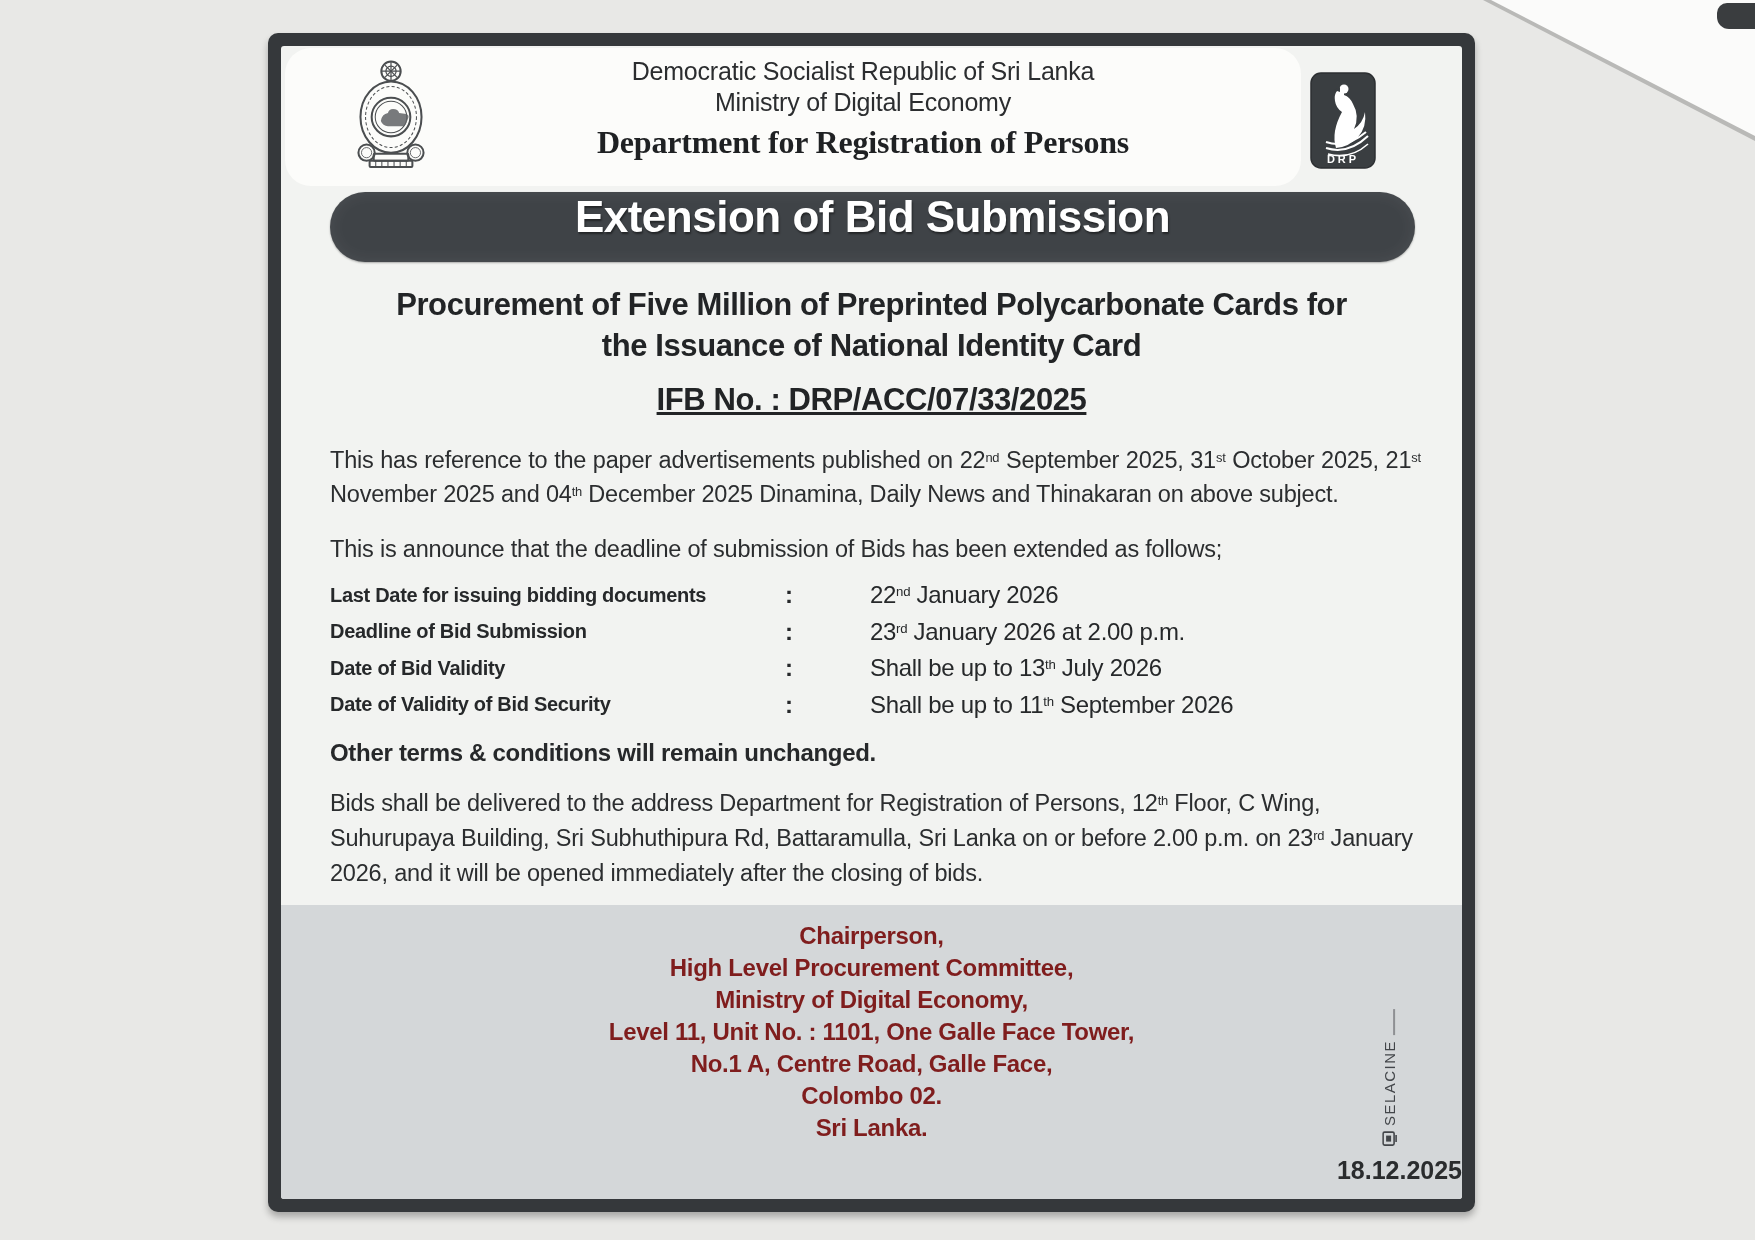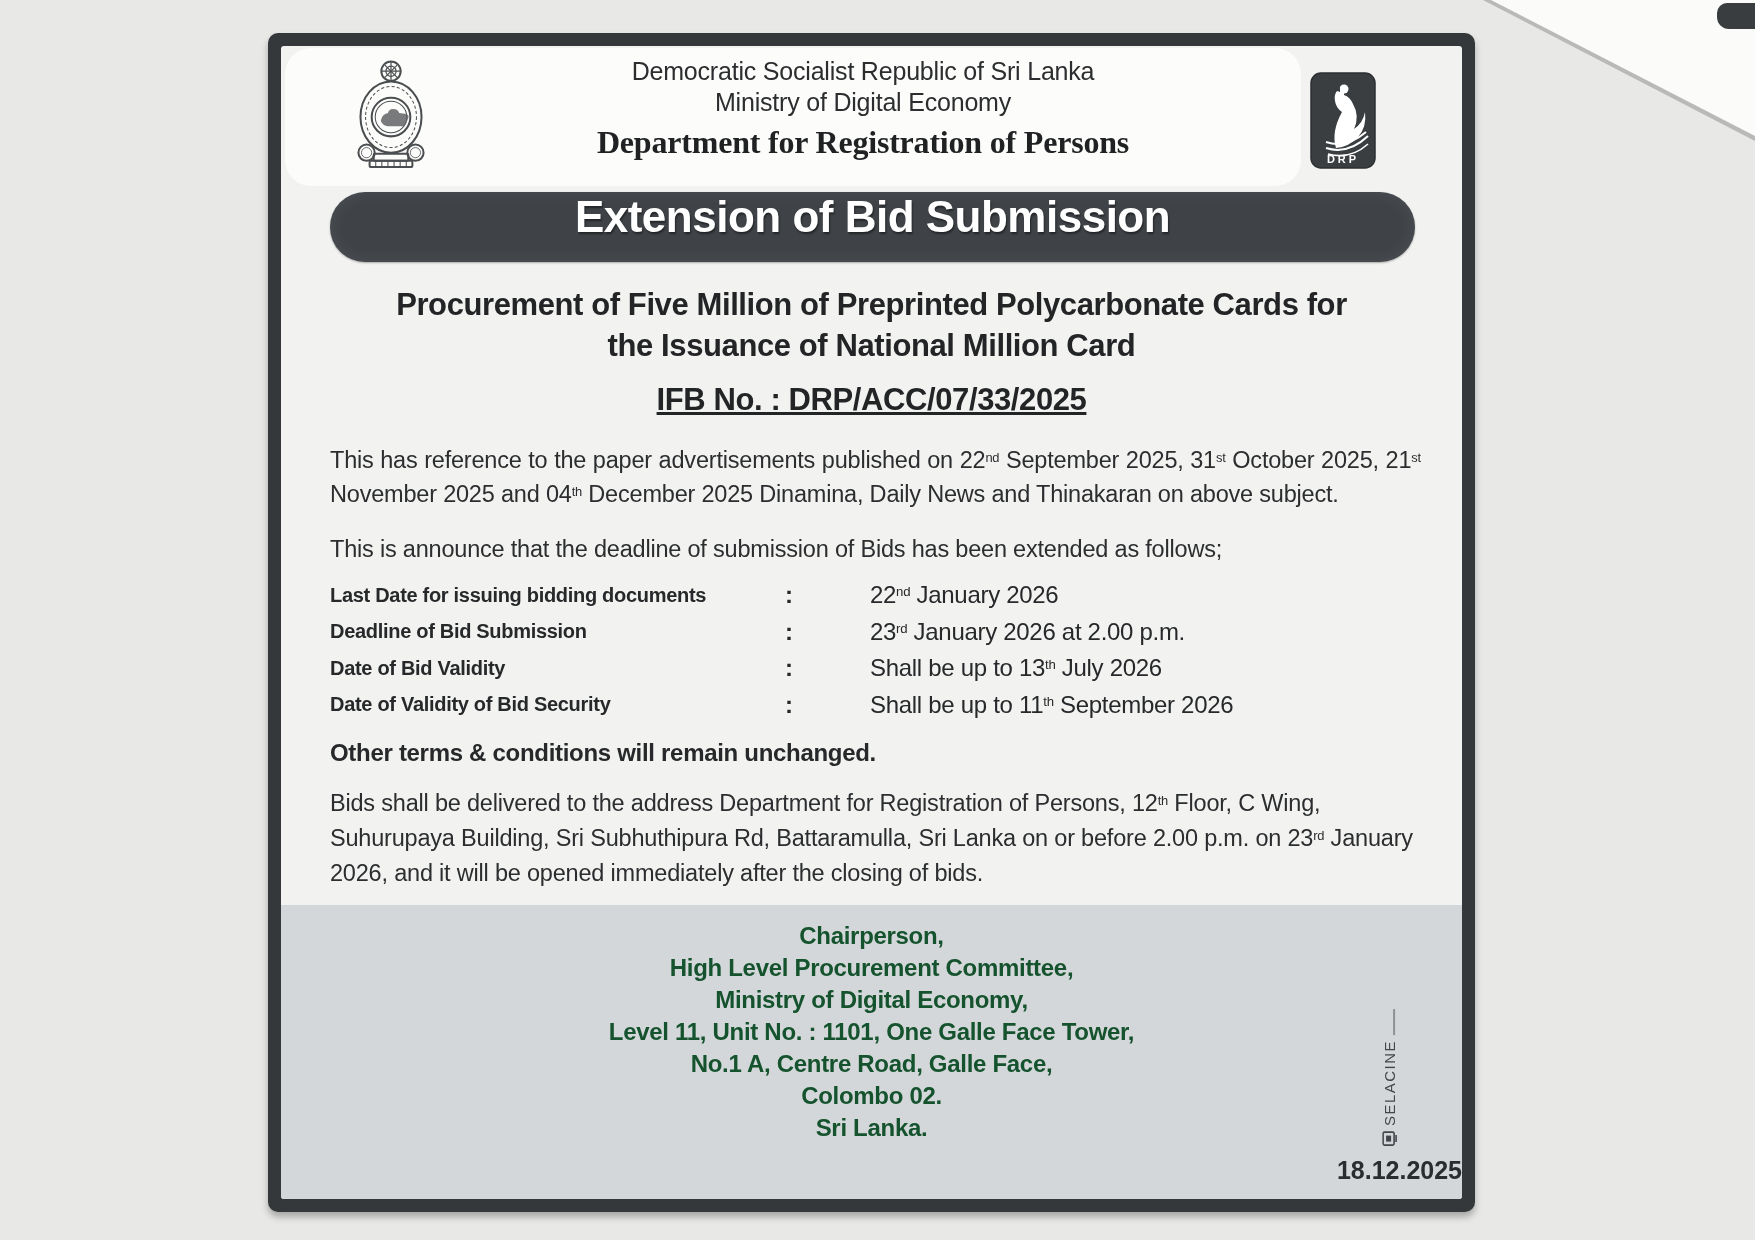--- a/index.html
+++ b/index.html
@@ -64,21 +64,21 @@
   .row .lbl{font-weight:700;font-size:20px;letter-spacing:-0.3px;}
   .row .col{font-weight:700;font-size:24px;}
   .row .val{font-size:24px;letter-spacing:-0.3px;}
 
   .terms{position:absolute;left:49px;top:693px;margin:0;
     font-weight:700;font-size:24px;letter-spacing:-0.3px;color:#26282a;}
 
   
   .footer-block{position:absolute;left:0;right:0;top:859px;bottom:0;background:#d4d7d9;}
   .footer-lines{padding-top:15px;text-align:center;font-weight:700;
-    font-size:24px;line-height:32px;letter-spacing:-0.3px;color:#14532d;}
+    font-size:24px;line-height:32px;letter-spacing:-0.3px;color:#7f1d1d;}
   .footer-date{margin-top:12px;text-align:right;font-weight:700;font-size:25px;color:#2a2c2e;}
 
   
   .selacine-wrap{position:absolute;right:-8px;top:112px;width:160px;height:120px;
     display:flex;align-items:center;justify-content:center;pointer-events:none;}
   .selacine{transform:rotate(-90deg);display:flex;align-items:center;gap:5px;color:#43464a;}
   .selacine .txt{font-size:15px;letter-spacing:1.5px;font-weight:400;}
   .selacine .micro{width:26px;height:2px;background:#8e9093;align-self:flex-end;margin-bottom:3px;}
 </style>
 </head>
@@ -138,21 +138,21 @@
       <path d="M18,82 q22,6 40,-10" stroke="#ffffff" stroke-width="1.6" fill="none"></path>
       <text x="33" y="91" fill="#ffffff" font-size="11" font-weight="bold" text-anchor="middle" letter-spacing="3">DRP</text>
     </svg>
 
     <div class="banner">
       <span>Extension of Bid Submission</span>
     </div>
 
     <div class="title">
       <div>Procurement of Five Million of Preprinted Polycarbonate Cards for</div>
-      <div>the Issuance of National Million Card</div>
+      <div>the Issuance of National Identity Card</div>
     </div>
 
     <div class="ifb">IFB No. : DRP/ACC/07/33/2025</div>
 
     <p class="para p1"><span>This has reference to the paper advertisements published on </span><span class="b">22</span><sup class="b">nd</sup><span class="b"> September 2025</span><span>, </span><span class="b">31</span><sup class="b">st</sup><span class="b"> October 2025</span><span>, </span><span class="b">21</span><sup class="b">st</sup><span class="b"> November 2025</span><span> and </span><span class="b">04</span><sup class="b">th</sup><span class="b"> December 2025</span><span> Dinamina, Daily News and Thinakaran on above subject.</span></p>
     <p class="para p2">This is announce that the deadline of submission of Bids has been extended as follows;</p>
 
     <div class="rows">
       <div class="row">
         <div class="lbl">Last Date for issuing bidding documents</div>

